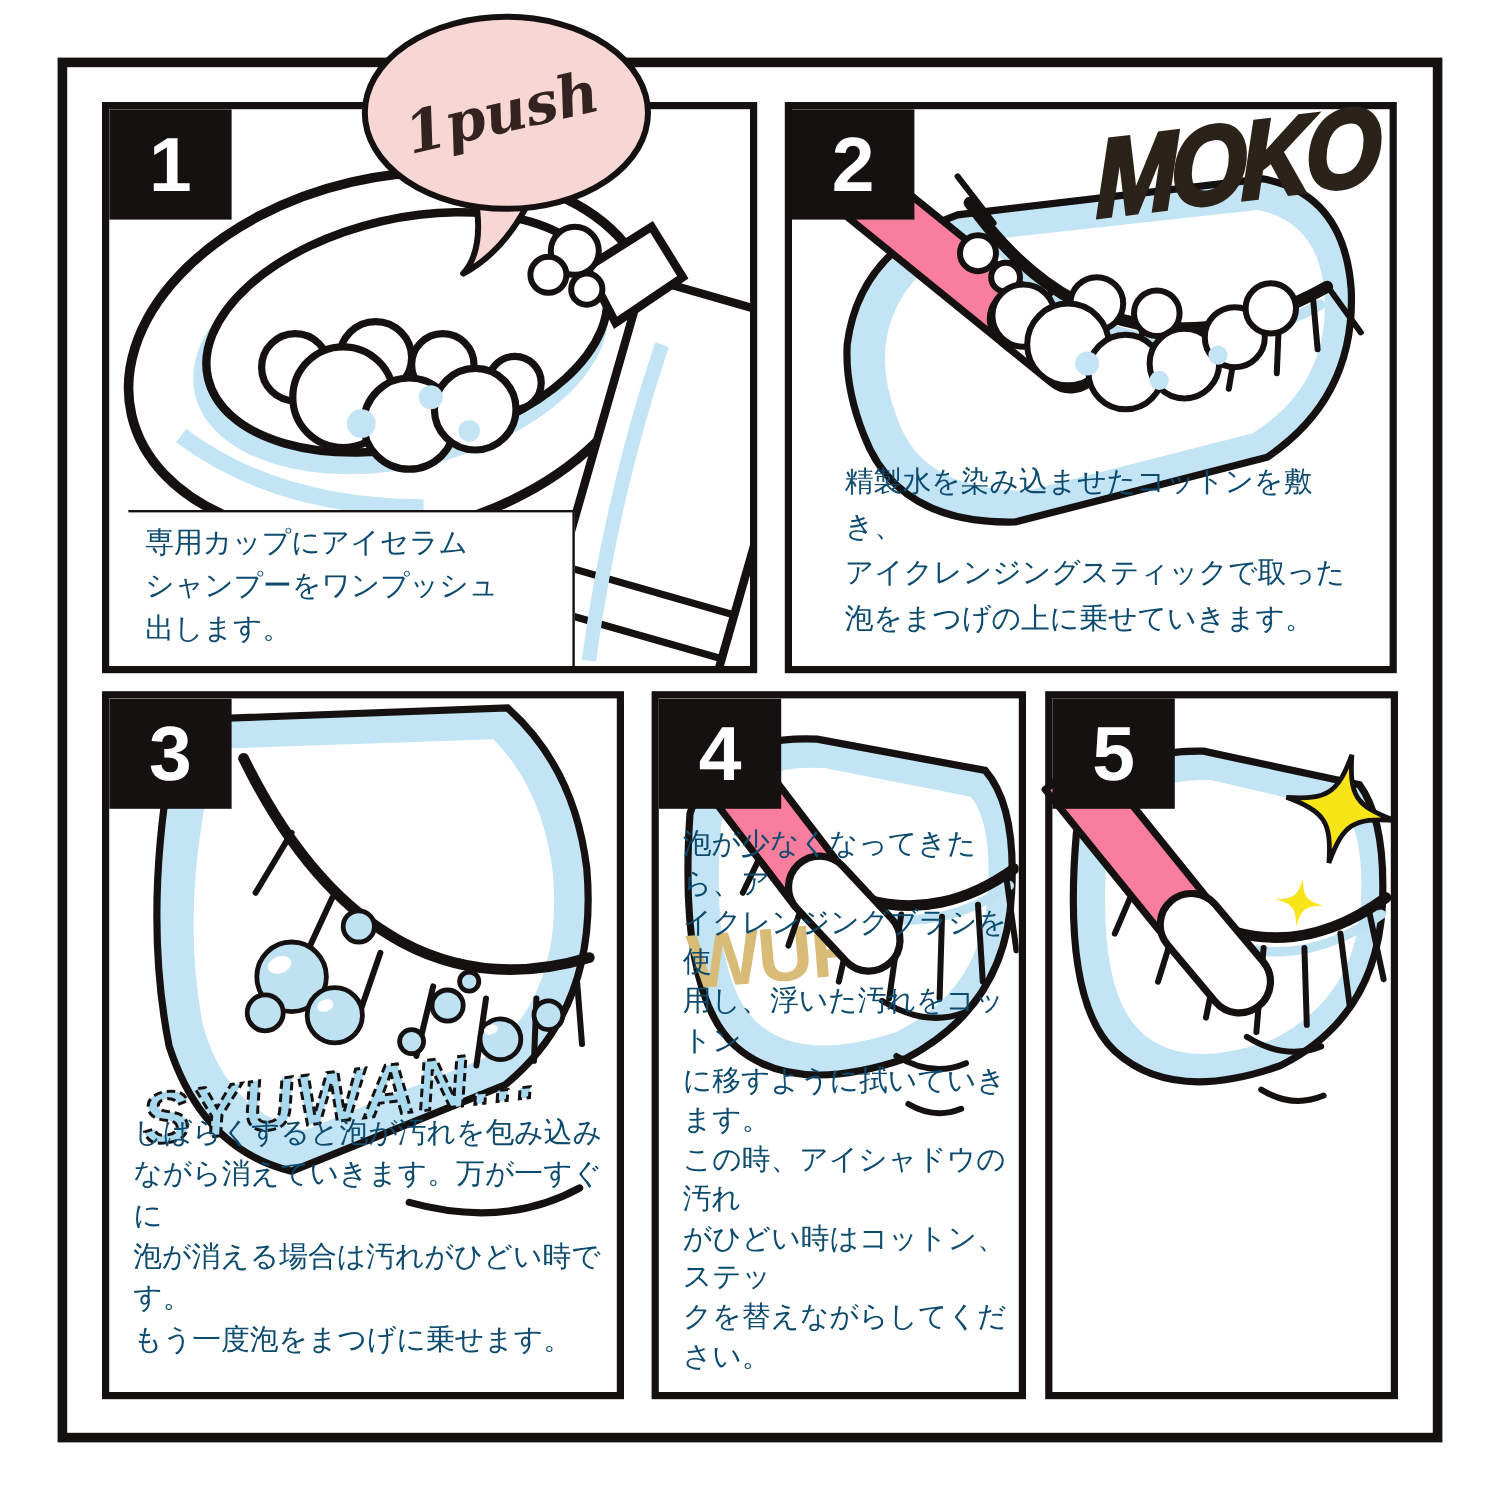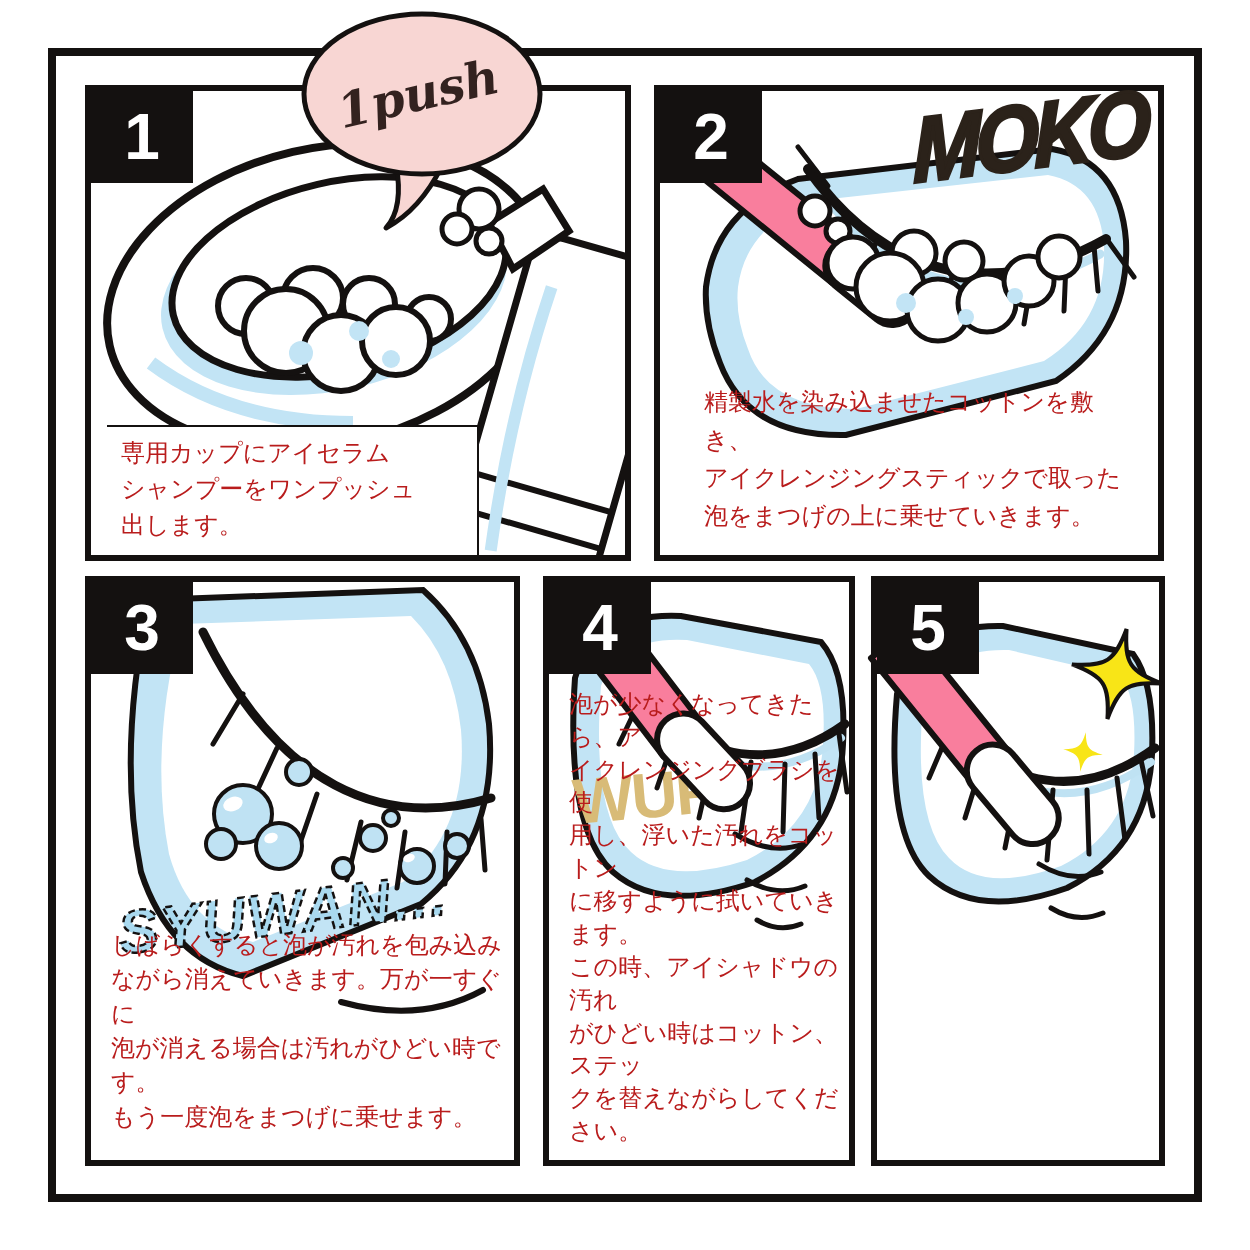--- a/index.html
+++ b/index.html
@@ -11,21 +11,21 @@
   .panel{position:absolute;background:#fff;border:6px solid #141110;box-sizing:border-box;overflow:hidden;}
   .panel-1{left:85px;top:85px;width:546px;height:476px;}
   .panel-2{left:654px;top:85px;width:510px;height:476px;}
   .panel-3{left:85px;top:576px;width:435px;height:590px;}
   .panel-4{left:543px;top:576px;width:312px;height:590px;}
   .panel-5{left:871px;top:576px;width:294px;height:590px;overflow:visible;}
   .panel svg{position:absolute;left:0;top:0;z-index:1;}
   .badge{position:absolute;left:0;top:0;width:102px;height:92px;background:#141110;
        color:#fff;display:flex;align-items:center;justify-content:center;
        font-size:64px;font-weight:bold;z-index:4;line-height:1;}
-  .caption{position:absolute;white-space:pre-line;z-index:3;color:#b91c1c;}
+  .caption{position:absolute;white-space:pre-line;z-index:3;color:#0c4a6e;}
   .caption-1{left:0;bottom:0;width:372px;box-sizing:border-box;background:#fff;
        border-top:2px solid #141110;border-right:2px solid #141110;
        padding:8px 12px 12px 14px;font-size:24px;line-height:1.5;margin-left:16px;}
   .caption-2{left:0;right:0;bottom:20px;padding:0 30px 0 44px;font-size:24px;line-height:1.58;}
   .caption-3{left:20px;right:2px;bottom:26px;font-size:24px;line-height:1.43;}
   .caption-4{left:20px;right:4px;bottom:12px;font-size:24px;line-height:1.37;margin-top:45px;}
   .caption-5{left:14px;right:2px;bottom:18px;font-size:22.5px;line-height:1.42;}
   .sfx-moko{position:absolute;left:912px;top:98px;z-index:6;
        font-size:82px;font-weight:bold;font-style:italic;letter-spacing:-5px;
        color:#2b221a;-webkit-text-stroke:3px #2b221a;

